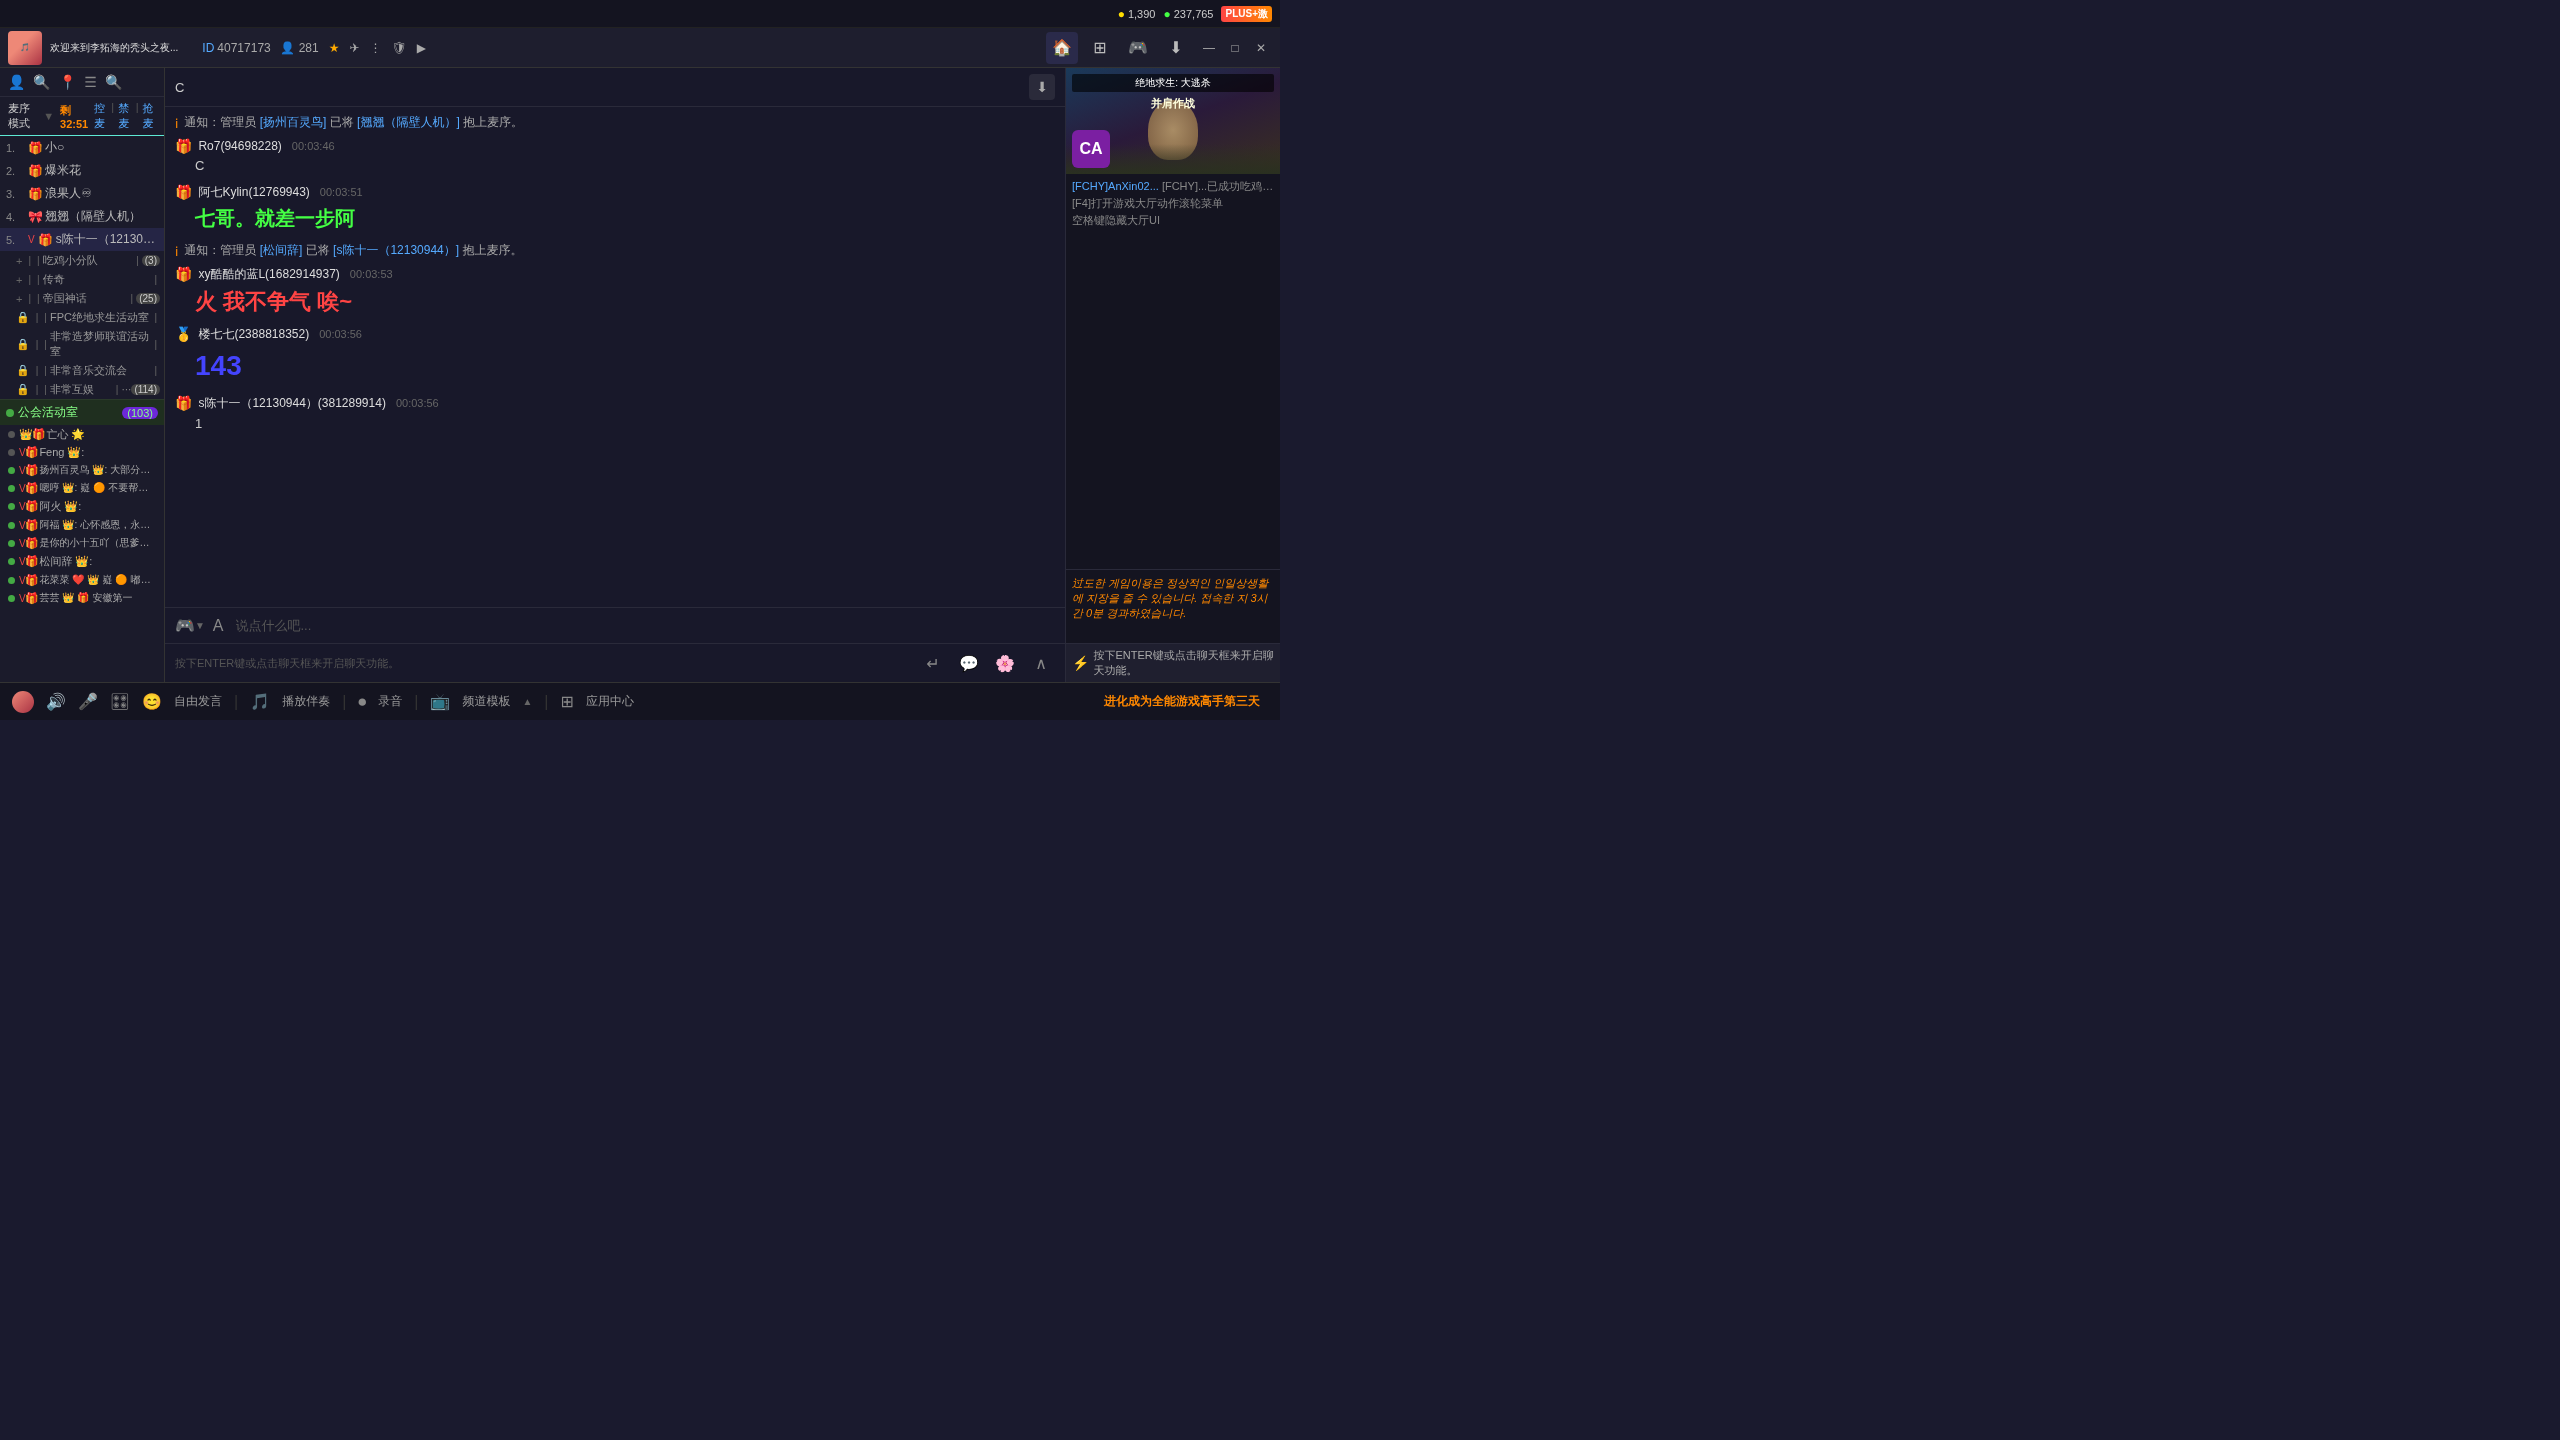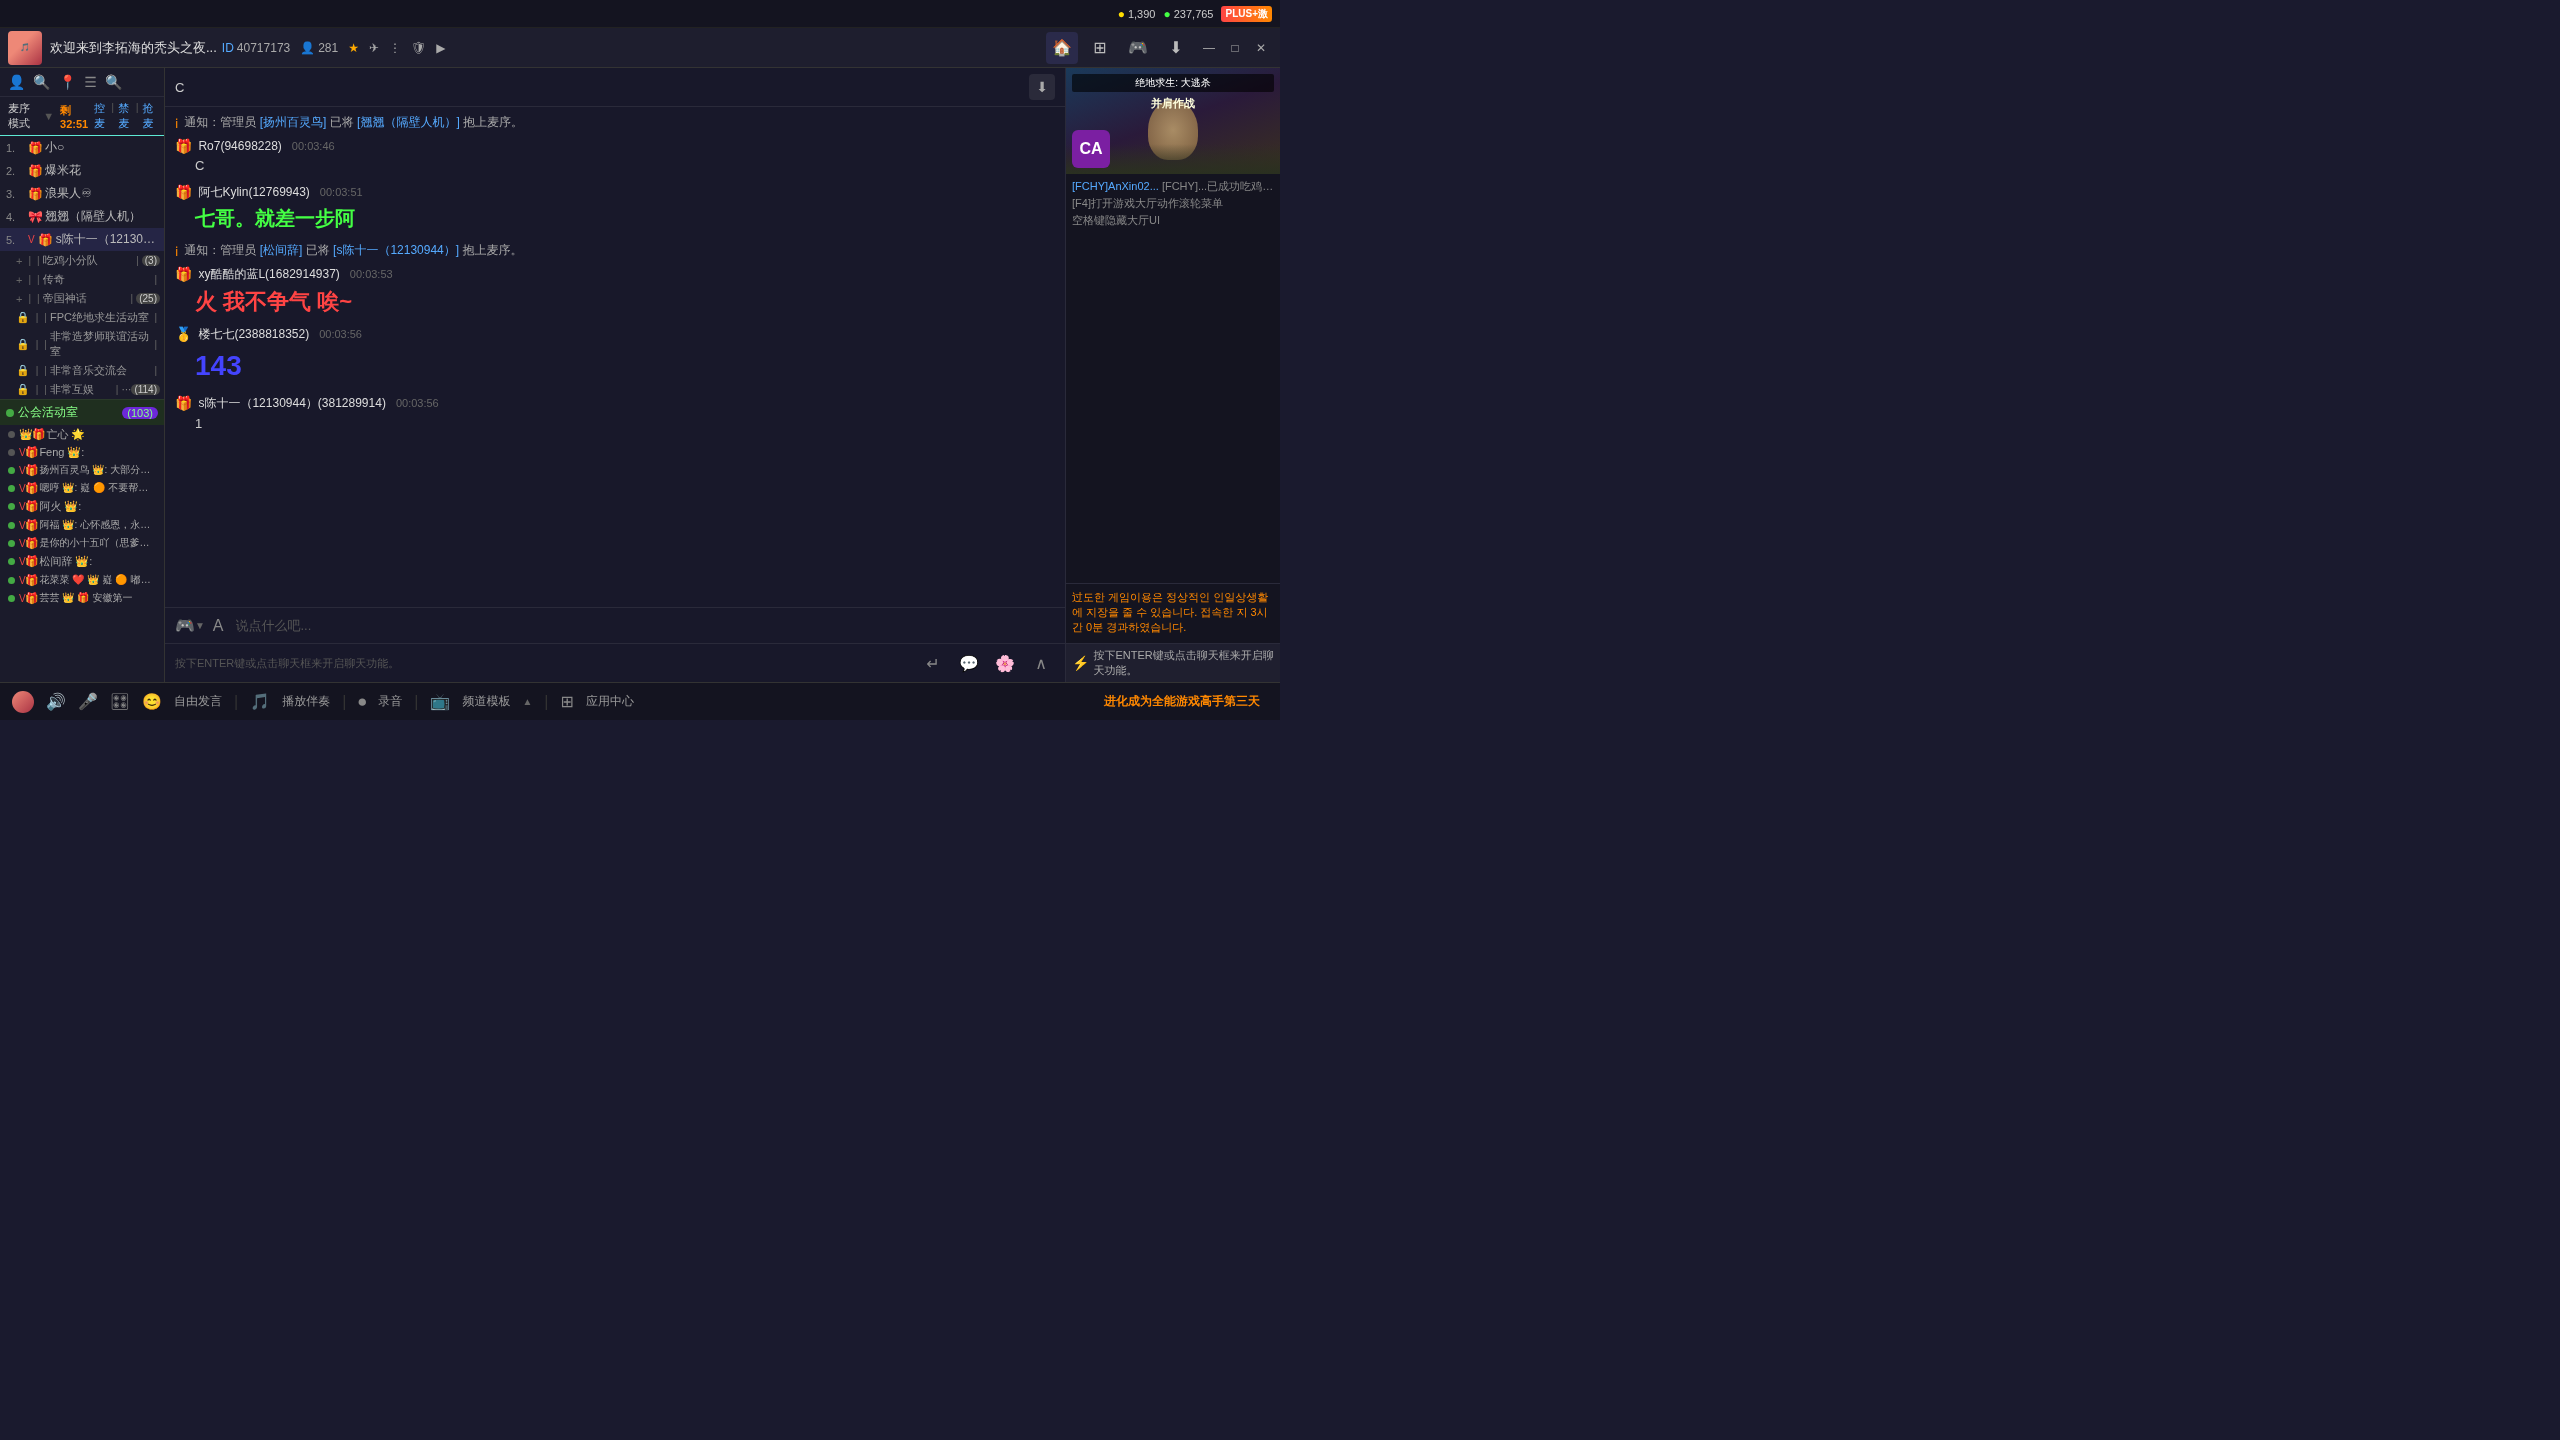--- a/index.html
+++ b/index.html
@@ -31,22 +31,22 @@
       margin-right: 8px;
       display: flex;
       align-items: center;
       justify-content: center;
       font-size: 10px;
       color: #fff;
       overflow: hidden;
     }
     .top-bar-title {
       color: #ddd;
-      font-size: 13px;
-      margin-right: 5px;
+      font-size: 10px;
+      margin-right: 24px;
       white-space: nowrap;
     }
     .top-bar-info {
       display: flex;
       align-items: center;
       gap: 10px;
       color: #aaa;
       font-size: 12px;
     }
     .top-bar-info span { display: flex; align-items: center; gap: 3px; }
@@ -415,21 +415,21 @@
       text-overflow: ellipsis;
     }
     .right-chat-name { color: #5af; }
 
     .right-bottom {
       border-top: 1px solid #2a2a3a;
       padding: 6px;
       font-size: 11px;
       color: #777;
     }
-    .right-bottom .warning { color: #f80; margin-bottom: 2px; }
+    .right-bottom .warning { color: #f80; margin-bottom: 16px; font-style: italic; }
     .right-enter-hint {
       display: flex;
       align-items: center;
       gap: 4px;
       padding: 4px 6px;
       background: #1f1f2f;
       border-top: 1px solid #2a2a3a;
     }
     .lightning-icon { color: #ff0; font-size: 14px; }
     .enter-hint-text { font-size: 11px; color: #aaa; }

